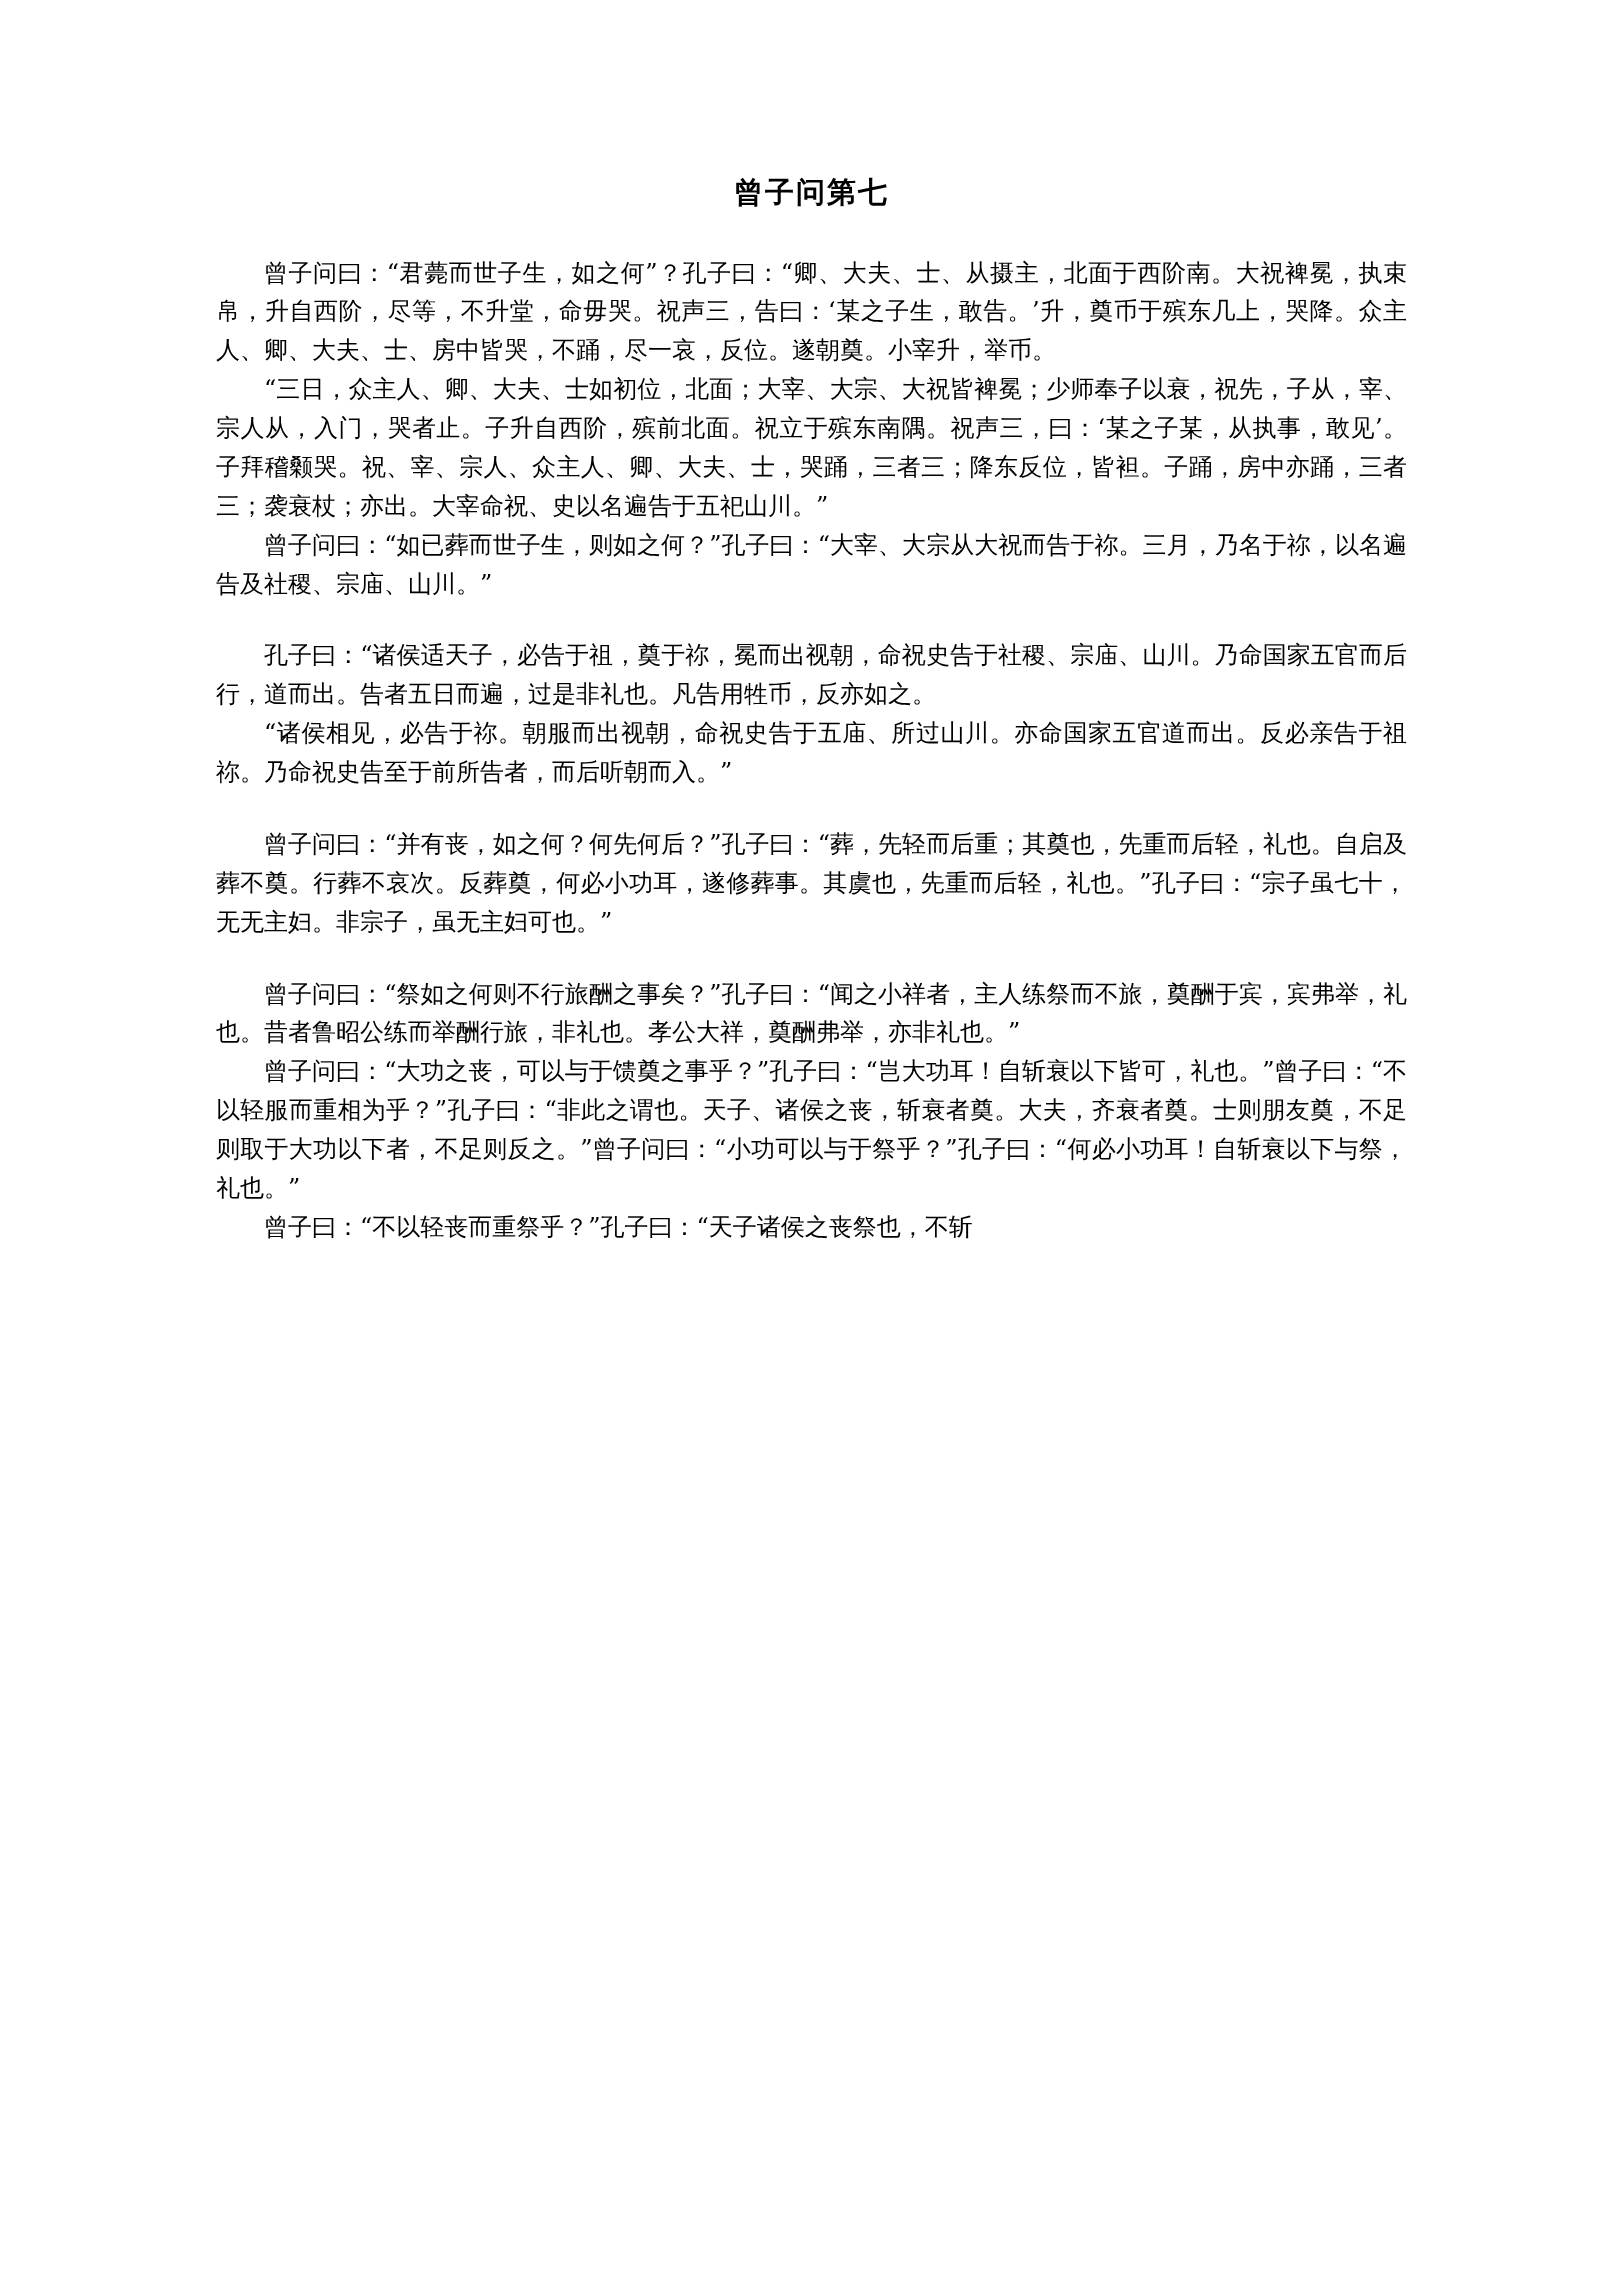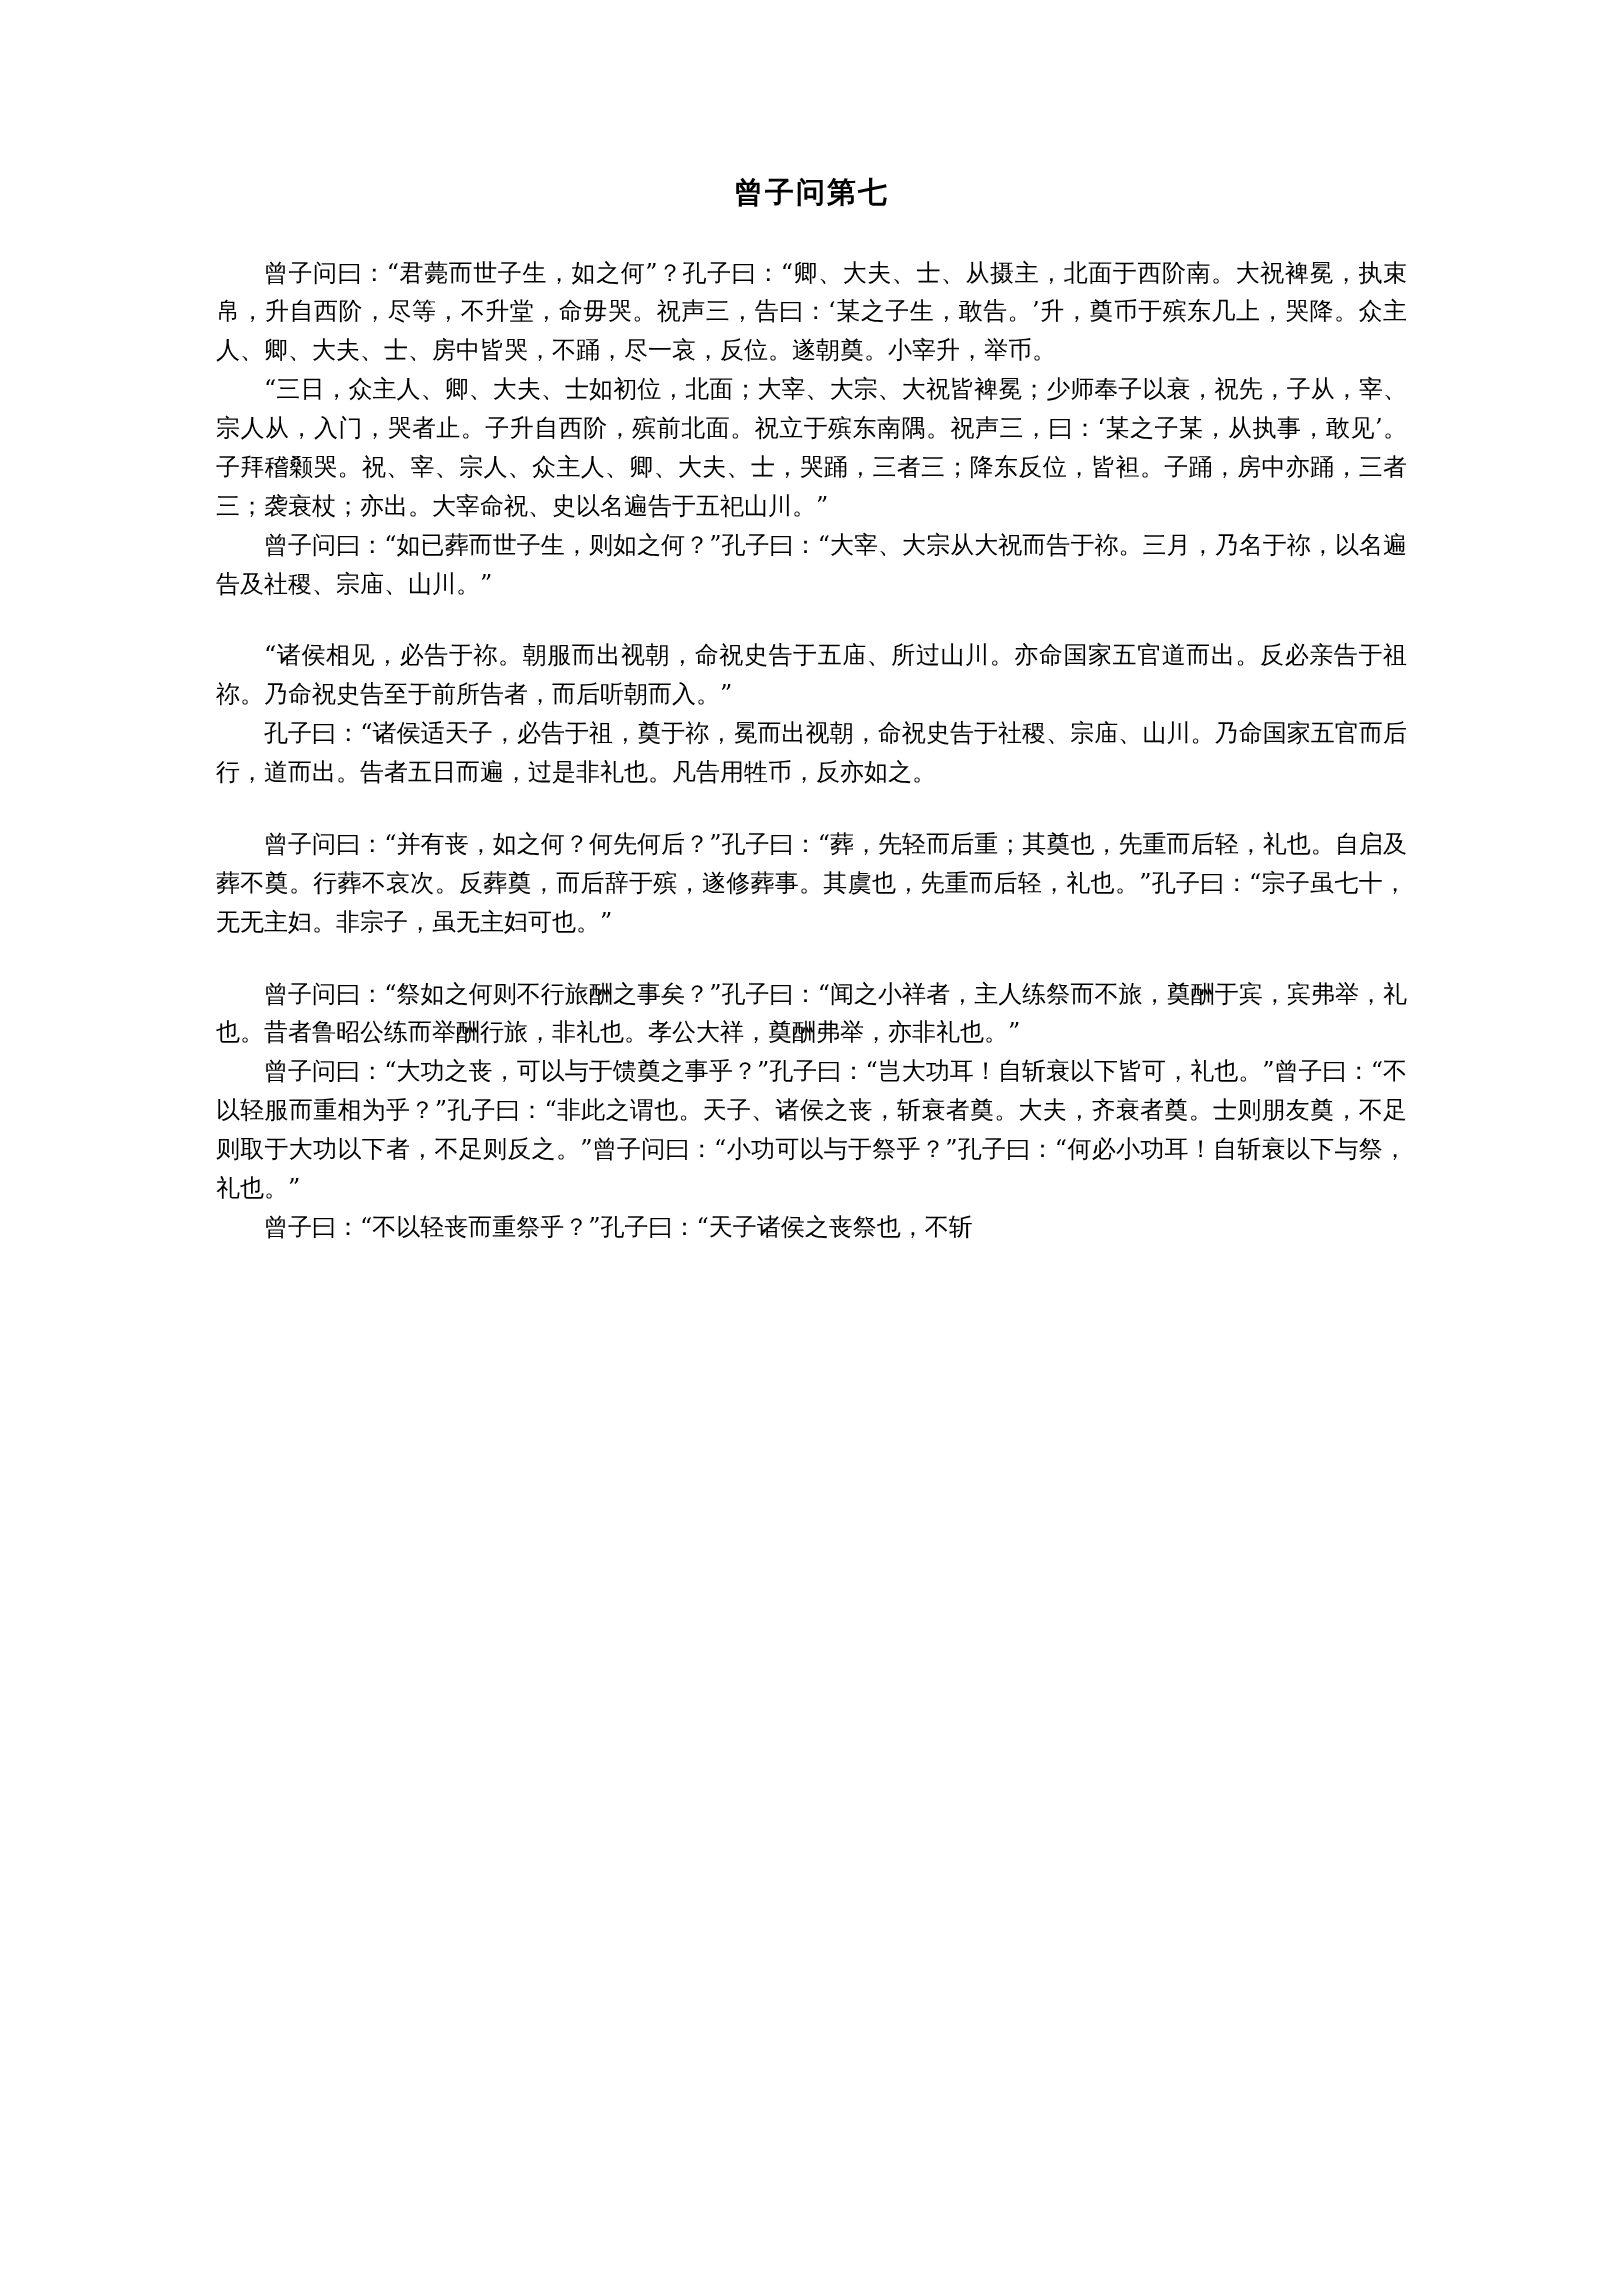--- a/index.html
+++ b/index.html
@@ -59,26 +59,26 @@
   <div class="content">
     <h1 class="doc-title">曾子问第七</h1>
 
     <div class="para-block">
       <p class="para">曾子问曰：“君薨而世子生，如之何”？孔子曰：“卿、大夫、士、从摄主，北面于西阶南。大祝裨冕，执束帛，升自西阶，尽等，不升堂，命毋哭。祝声三，告曰：‘某之子生，敢告。’升，奠币于殡东几上，哭降。众主人、卿、大夫、士、房中皆哭，不踊，尽一哀，反位。遂朝奠。小宰升，举币。</p>
       <p class="para">“三日，众主人、卿、大夫、士如初位，北面；大宰、大宗、大祝皆裨冕；少师奉子以衰，祝先，子从，宰、宗人从，入门，哭者止。子升自西阶，殡前北面。祝立于殡东南隅。祝声三，曰：‘某之子某，从执事，敢见’。子拜稽颡哭。祝、宰、宗人、众主人、卿、大夫、士，哭踊，三者三；降东反位，皆袒。子踊，房中亦踊，三者三；袭衰杖；亦出。大宰命祝、史以名遍告于五祀山川。”</p>
       <p class="para">曾子问曰：“如已葬而世子生，则如之何？”孔子曰：“大宰、大宗从大祝而告于祢。三月，乃名于祢，以名遍告及社稷、宗庙、山川。”</p>
     </div>
 
     <div class="para-block">
+      <p class="para">孔子曰：“诸侯适天子，必告于祖，奠于祢，冕而出视朝，命祝史告于社稷、宗庙、山川。乃命国家五官而后行，道而出。告者五日而遍，过是非礼也。凡告用牲币，反亦如之。</p>
       <p class="para">“诸侯相见，必告于祢。朝服而出视朝，命祝史告于五庙、所过山川。亦命国家五官道而出。反必亲告于祖祢。乃命祝史告至于前所告者，而后听朝而入。”</p>
-      <p class="para">孔子曰：“诸侯适天子，必告于祖，奠于祢，冕而出视朝，命祝史告于社稷、宗庙、山川。乃命国家五官而后行，道而出。告者五日而遍，过是非礼也。凡告用牲币，反亦如之。</p>
     </div>
 
     <div class="para-block">
-      <p class="para">曾子问曰：“并有丧，如之何？何先何后？”孔子曰：“葬，先轻而后重；其奠也，先重而后轻，礼也。自启及葬不奠。行葬不哀次。反葬奠，而后辞于殡，遂修葬事。其虞也，先重而后轻，礼也。”孔子曰：“宗子虽七十，无无主妇。非宗子，虽无主妇可也。”</p>
+      <p class="para">曾子问曰：“并有丧，如之何？何先何后？”孔子曰：“葬，先轻而后重；其奠也，先重而后轻，礼也。自启及葬不奠。行葬不哀次。反葬奠，何必小功耳，遂修葬事。其虞也，先重而后轻，礼也。”孔子曰：“宗子虽七十，无无主妇。非宗子，虽无主妇可也。”</p>
     </div>
 
 
     <div class="para-block">
       <p class="para">曾子问曰：“祭如之何则不行旅酬之事矣？”孔子曰：“闻之小祥者，主人练祭而不旅，奠酬于宾，宾弗举，礼也。昔者鲁昭公练而举酬行旅，非礼也。孝公大祥，奠酬弗举，亦非礼也。”</p>
       <p class="para">曾子问曰：“大功之丧，可以与于馈奠之事乎？”孔子曰：“岂大功耳！自斩衰以下皆可，礼也。”曾子曰：“不以轻服而重相为乎？”孔子曰：“非此之谓也。天子、诸侯之丧，斩衰者奠。大夫，齐衰者奠。士则朋友奠，不足则取于大功以下者，不足则反之。”曾子问曰：“小功可以与于祭乎？”孔子曰：“何必小功耳！自斩衰以下与祭，礼也。”</p>
       <p class="para">曾子曰：“不以轻丧而重祭乎？”孔子曰：“天子诸侯之丧祭也，不斩</p>
     </div>
   </div>
 </div>

